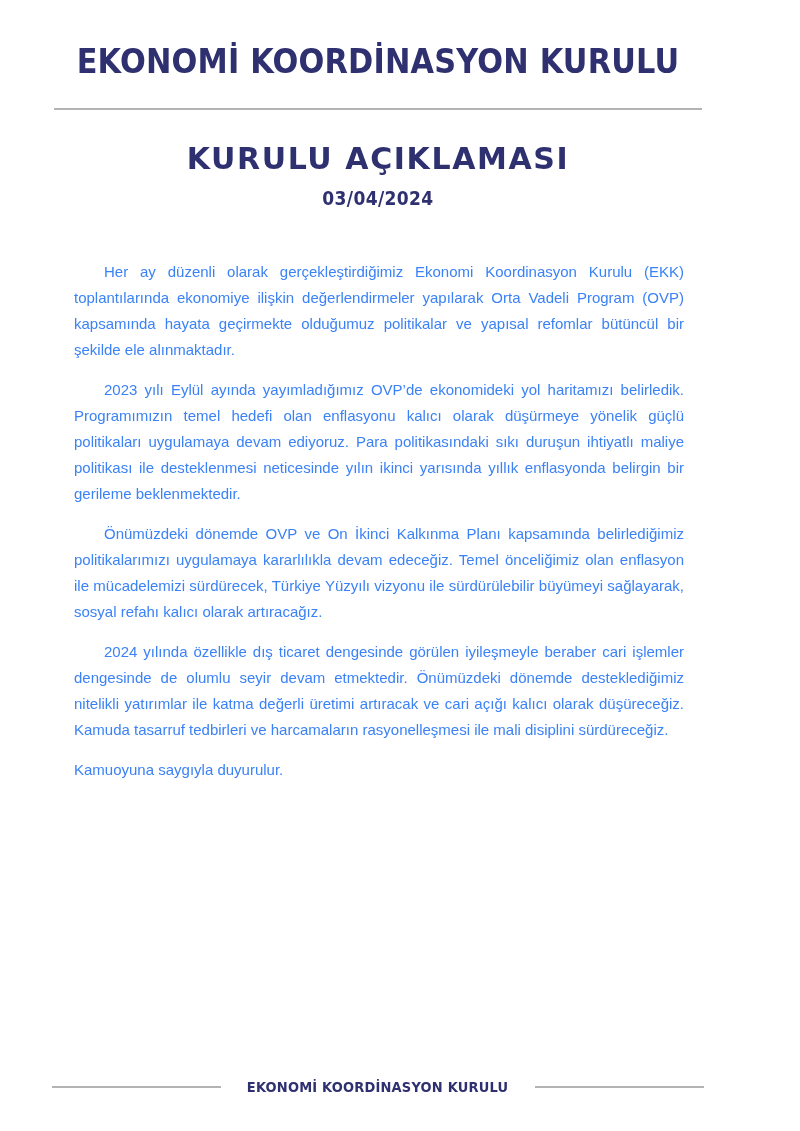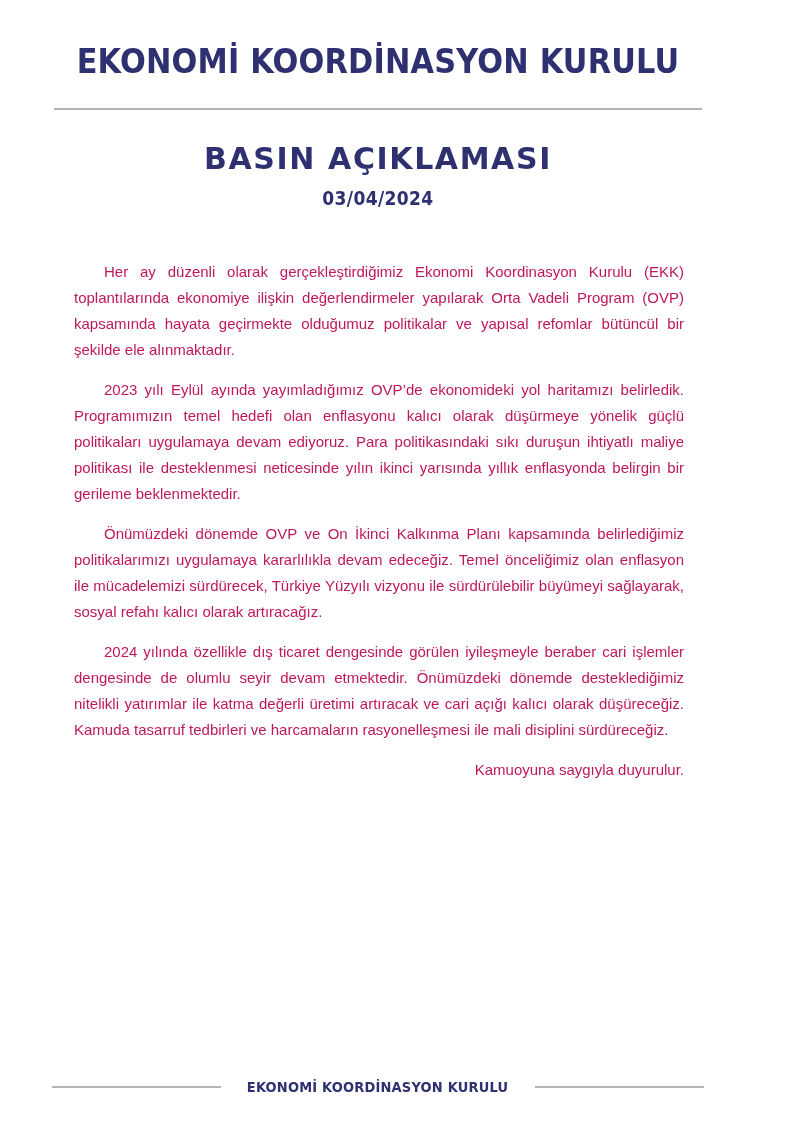--- a/index.html
+++ b/index.html
@@ -71,36 +71,35 @@
     transform: scaleX(0.9);
     transform-origin: center;
   }
 
   
   .body-content {
     margin: 50px 72px 0 74px;
     flex: 1 1 auto;
   }
   .para {
-    color: #be185d;
+    color: #3b82f6;
     font-size: 15px;
     line-height: 26px;
     text-align: justify;
     text-indent: 30px;
     margin: 0 0 14px 0;
     -webkit-hyphens: none;
     hyphens: none;
   }
   .para.no-indent {
     text-indent: 0;
     text-align: left;
   }
   .para:last-child {
     margin-bottom: 0;
-    text-align: right;
   }
 
   
   .footer {
     position: absolute;
     left: 0;
     right: 0;
     bottom: 36px;
     display: flex;
     align-items: center;
@@ -128,21 +127,21 @@
 <body>
 
 <div class="page">
 
   <div class="masthead">
     <div class="masthead-title">EKONOMİ KOORDİNASYON KURULU</div>
     <div class="header-rule"></div>
   </div>
 
   <div class="title-block">
-    <div class="doc-title">BASIN AÇIKLAMASI</div>
+    <div class="doc-title">KURULU AÇIKLAMASI</div>
     <div class="doc-date">03/04/2024</div>
   </div>
 
   <div class="body-content">
     <p class="para">Her ay düzenli olarak gerçekleştirdiğimiz Ekonomi Koordinasyon Kurulu (EKK) toplantılarında ekonomiye ilişkin değerlendirmeler yapılarak Orta Vadeli Program (OVP) kapsamında hayata geçirmekte olduğumuz politikalar ve yapısal refomlar bütüncül bir şekilde ele alınmaktadır.</p>
     <p class="para">2023 yılı Eylül ayında yayımladığımız OVP’de ekonomideki yol haritamızı belirledik. Programımızın temel hedefi olan enflasyonu kalıcı olarak düşürmeye yönelik güçlü politikaları uygulamaya devam ediyoruz. Para politikasındaki sıkı duruşun ihtiyatlı maliye politikası ile desteklenmesi neticesinde yılın ikinci yarısında yıllık enflasyonda belirgin bir gerileme beklenmektedir.</p>
     <p class="para">Önümüzdeki dönemde OVP ve On İkinci Kalkınma Planı kapsamında belirlediğimiz politikalarımızı uygulamaya kararlılıkla devam edeceğiz. Temel önceliğimiz olan enflasyon ile mücadelemizi sürdürecek, Türkiye Yüzyılı vizyonu ile sürdürülebilir büyümeyi sağlayarak, sosyal refahı kalıcı olarak artıracağız.</p>
     <p class="para">2024 yılında özellikle dış ticaret dengesinde görülen iyileşmeyle beraber cari işlemler dengesinde de olumlu seyir devam etmektedir. Önümüzdeki dönemde desteklediğimiz nitelikli yatırımlar ile katma değerli üretimi artıracak ve cari açığı kalıcı olarak düşüreceğiz. Kamuda tasarruf tedbirleri ve harcamaların rasyonelleşmesi ile mali disiplini sürdüreceğiz.</p>
     <p class="para no-indent">Kamuoyuna saygıyla duyurulur.</p>
   </div>

